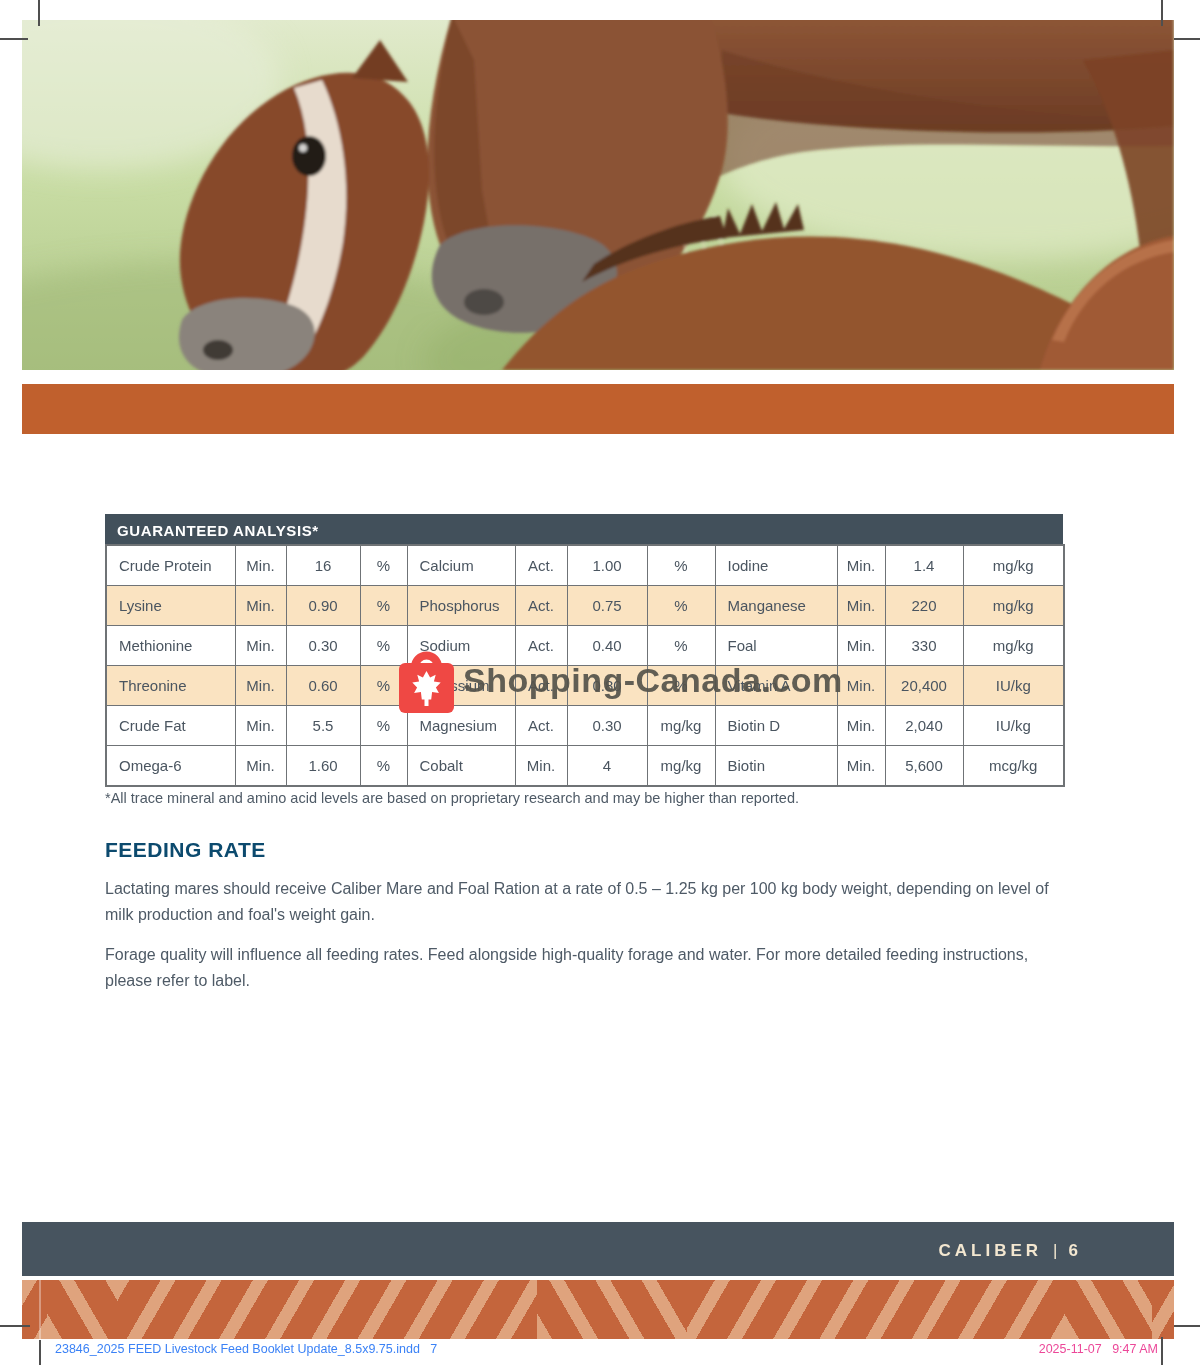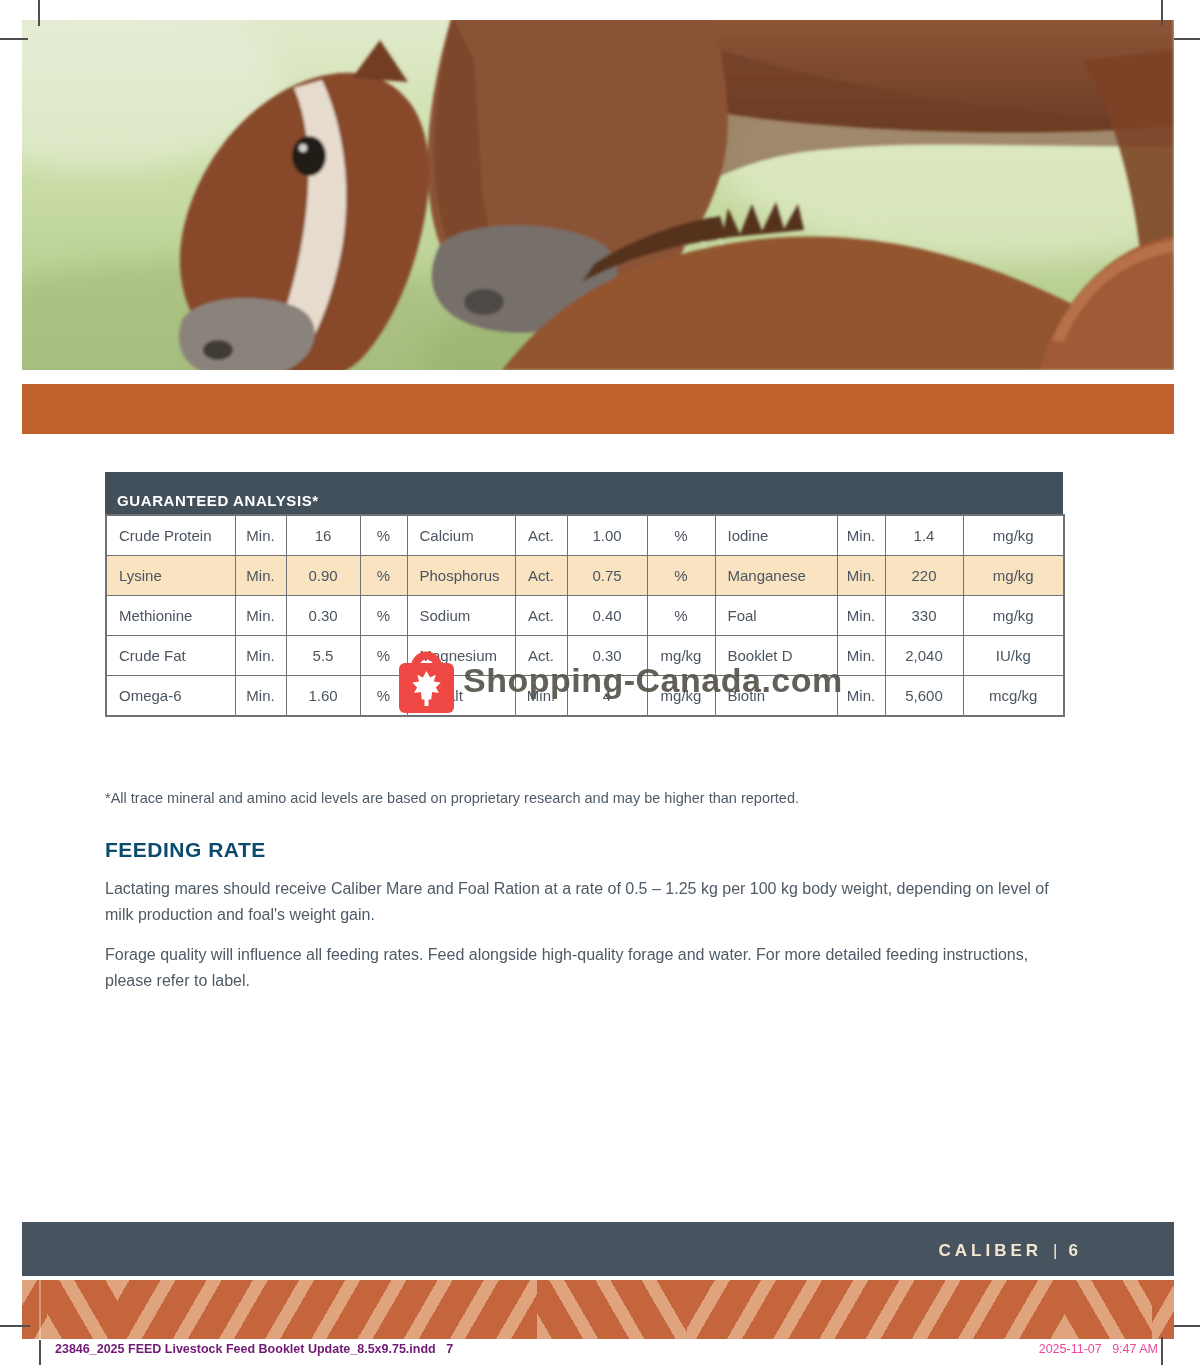--- a/index.html
+++ b/index.html
@@ -10,21 +10,21 @@
 
   
   .photo{position:absolute;left:22px;top:20px;width:1152px;height:350px;overflow:hidden;}
   .photo svg{display:block;width:100%;height:100%;}
 
   
   .banner{position:absolute;left:22px;top:384px;width:1152px;height:50px;}
 
   
   .analysis{position:absolute;left:105px;top:472px;width:958px;z-index:1;}
-  .tbl-title{color:#ffffff;font-weight:bold;font-size:15px;letter-spacing:.6px;padding:20px 12px 5px 12px;}
+  .tbl-title{color:#ffffff;font-weight:bold;font-size:15px;letter-spacing:.6px;padding:8px 12px 5px 12px;margin-top:42px;}
   table{border-collapse:collapse;width:100%;table-layout:fixed;}
   table,td{border:1px solid #6F7376;}
   table{border-width:2px;}
   td{height:39px;font-size:15px;color:#4A5560;text-align:center;padding:0 3px;overflow:hidden;background:transparent;}
   td.name{text-align:left;padding-left:12px;}
   tr{background:#ffffff;padding-left:41px;}
   tr.alt{background:#FAE3C1;}
 
   .footnote{position:absolute;left:105px;top:790px;width:958px;margin:0;font-size:14.5px;color:#4E5A66;z-index:1;}
 
@@ -39,21 +39,21 @@
   
   .footer-bar{position:absolute;left:22px;top:1222px;width:1152px;height:54px;background:#47545F;text-align:right;}
   .footer-bar .inner{line-height:58px;padding-right:92px;color:#F3E7D0;font-size:17px;font-weight:bold;letter-spacing:4px;}
   .footer-bar .divider{font-weight:normal;margin:0 11px;letter-spacing:0;}
 
   
   .pattern{position:absolute;left:22px;top:1280px;width:1152px;height:59px;background:repeating-linear-gradient(120deg,#DFA37D 0 13px,#C4653C 13px 40px);overflow:hidden;}
   .pattern .mirror{position:absolute;top:0;bottom:0;background:repeating-linear-gradient(60deg,#DFA37D 0 13px,#C4653C 13px 40px);}
   .pattern .nick{position:absolute;left:17px;top:0;width:2px;height:100%;background:rgba(255,255,255,.35);}
 
-  .print-file{position:absolute;left:55px;top:1342px;font-size:12.5px;color:#701a75;white-space:pre;font-weight:bold;}
+  .print-file{position:absolute;left:55px;top:1342px;font-size:12.5px;color:#3b82f6;white-space:pre;}
   .print-date{position:absolute;right:42px;top:1342px;font-size:12.5px;color:#ec4899;white-space:pre;}
 </style>
 </head>
 <body>
 
 <div class="crop" style="left:38px;top:0;width:2px;height:26px;"></div>
 <div class="crop" style="left:0;top:38px;width:28px;height:2px;"></div>
 <div class="crop" style="left:1161px;top:0;width:2px;height:26px;"></div>
 <div class="crop" style="left:1174px;top:38px;width:26px;height:2px;"></div>
 <div class="crop" style="left:39px;top:1340px;width:2px;height:25px;"></div>
@@ -179,30 +179,44 @@
           <td class="unit">%</td>
           <td class="name">Sodium</td>
           <td class="basis">Act.</td>
           <td class="value">0.40</td>
           <td class="unit">%</td>
           <td class="name">Foal</td>
           <td class="basis">Min.</td>
           <td class="value">330</td>
           <td class="unit">mg/kg</td>
         </tr>
+        <tr class="alt">
+          <td class="name">Threonine</td>
+          <td class="basis">Min.</td>
+          <td class="value">0.60</td>
+          <td class="unit">%</td>
+          <td class="name">Potassium</td>
+          <td class="basis">Act.</td>
+          <td class="value">0.80</td>
+          <td class="unit">%</td>
+          <td class="name">Vitamin A</td>
+          <td class="basis">Min.</td>
+          <td class="value">20,400</td>
+          <td class="unit">IU/kg</td>
+        </tr>
         <tr>
           <td class="name">Crude Fat</td>
           <td class="basis">Min.</td>
           <td class="value">5.5</td>
           <td class="unit">%</td>
           <td class="name">Magnesium</td>
           <td class="basis">Act.</td>
           <td class="value">0.30</td>
           <td class="unit">mg/kg</td>
-          <td class="name">Booklet D</td>
+          <td class="name">Biotin D</td>
           <td class="basis">Min.</td>
           <td class="value">2,040</td>
           <td class="unit">IU/kg</td>
         </tr>
         <tr>
           <td class="name">Omega-6</td>
           <td class="basis">Min.</td>
           <td class="value">1.60</td>
           <td class="unit">%</td>
           <td class="name">Cobalt</td>

